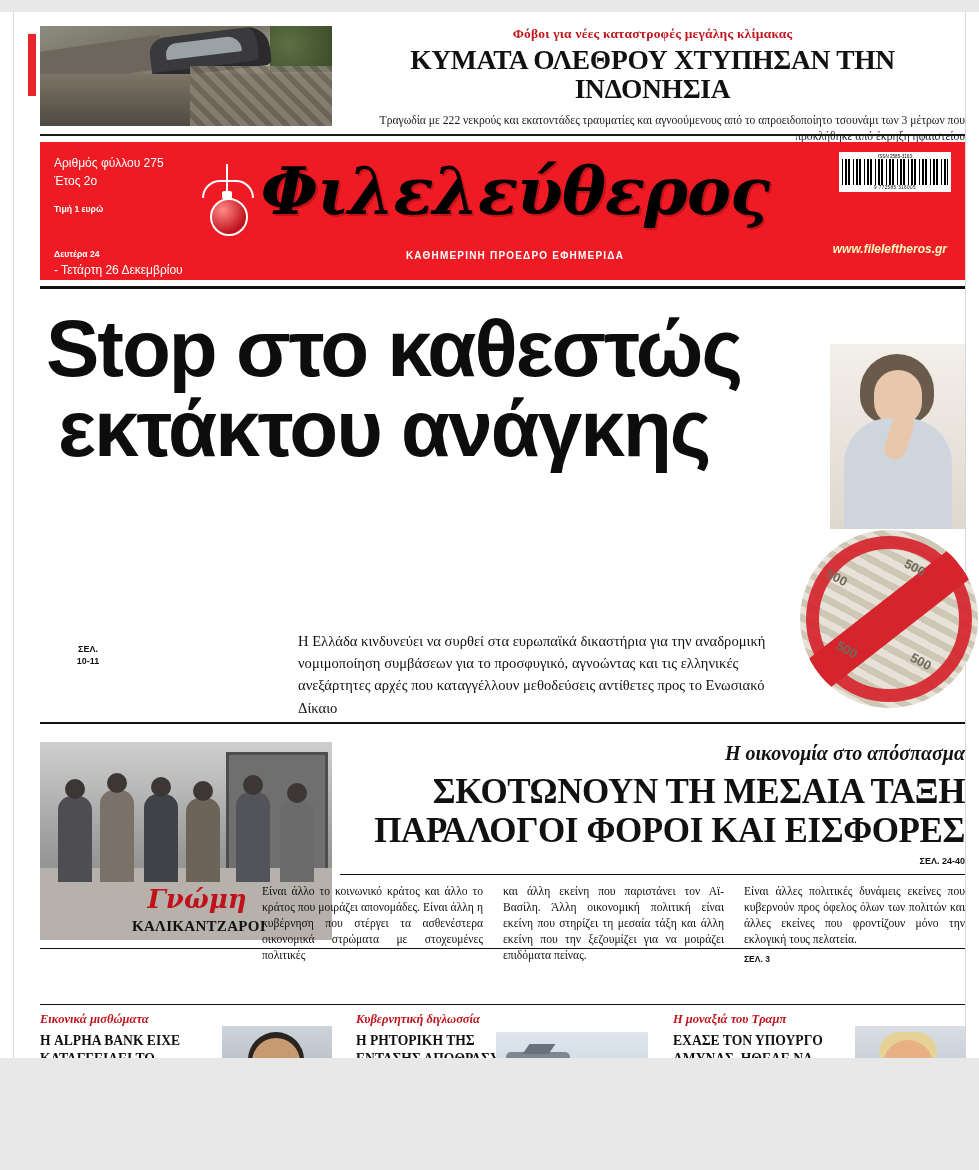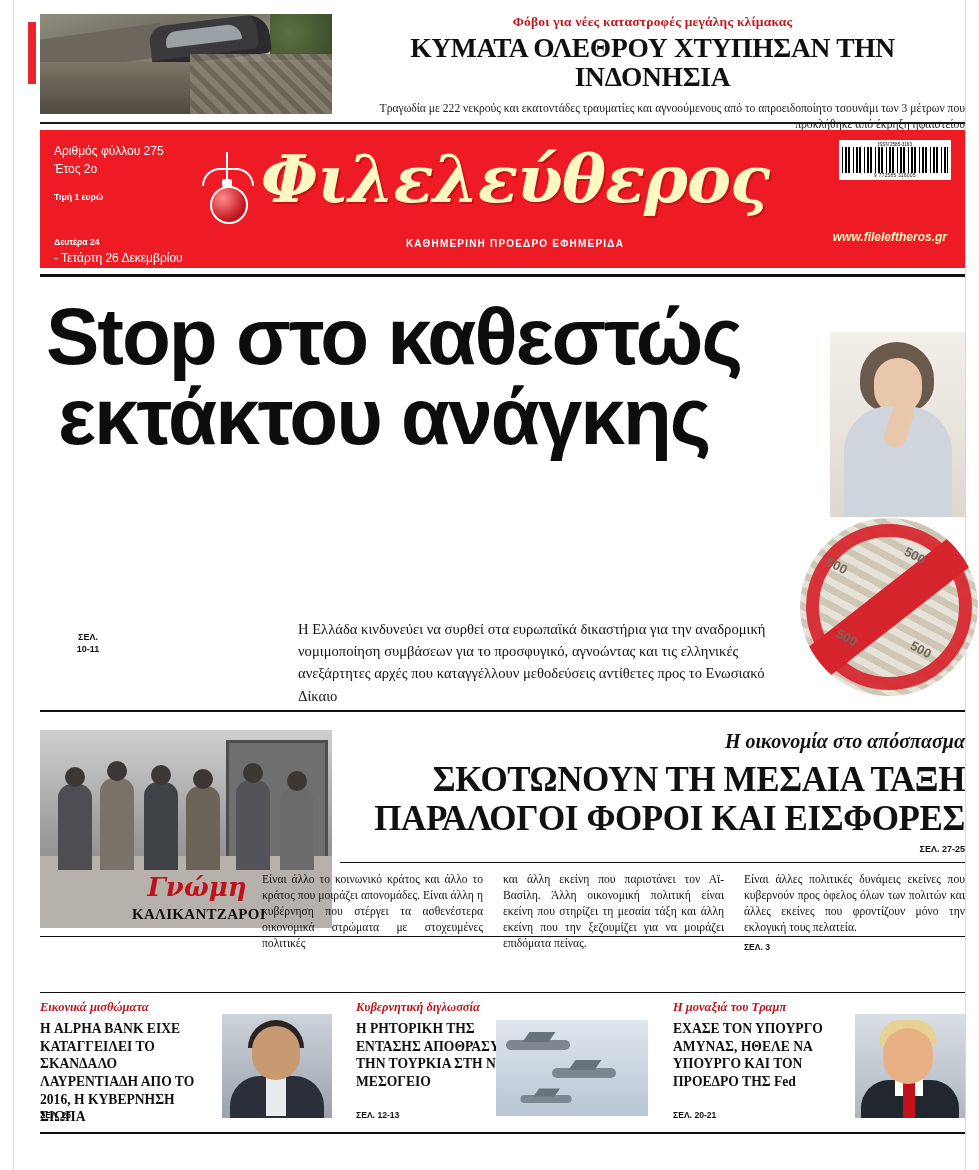--- a/index.html
+++ b/index.html
@@ -1,18 +1,18 @@
 <!DOCTYPE html>
 <html><head>
 <meta charset="utf-8">
 <style>
   html,body{margin:0;padding:0;background:#e8e8e8;}
   body{font-family:"Liberation Serif", serif;}
   .page{
-    width:979px;height:1170px;position:relative;margin:0 auto;
+    width:979px;height:1046px;position:relative;margin:12px auto;
     background:#ffffff;overflow:hidden;
   }
   
   .sheet{
     position:absolute;left:14px;top:0;width:951px;height:1170px;background:#fff;
     box-shadow:0 0 0 1px #d8d8d8;
   }
   .red-bar-left{position:absolute;left:14px;top:22px;width:8px;height:62px;background:#e8262a;}
 
   
@@ -68,21 +68,21 @@
 
   
   .masthead{
     position:absolute;left:26px;top:130px;width:925px;height:138px;background:#ee1b24;
   }
   .mh-left{position:absolute;left:14px;top:12px;color:#fff;font-family:"Liberation Sans",sans-serif;}
   .mh-left .l1{font-size:12px;font-weight:normal;line-height:1.5;}
   .mh-left .price{font-size:8.6px;font-weight:bold;margin-top:14px;}
   .mh-left .dates{font-size:8.6px;font-weight:bold;margin-top:34px;line-height:1.55;}
   .mh-title{
-    position:absolute;left:215px;top:16px;width:520px;text-align:center;color:#fef9c3;
+    position:absolute;left:215px;top:16px;width:520px;text-align:center;color:#000000;
     font-family:"DejaVu Serif", serif;font-weight:bold;font-style:italic;font-size:66px;
     letter-spacing:-1px;line-height:1;
     text-shadow:2px 2px 0 rgba(120,0,0,.35);
   }
   .mh-sub{
     position:absolute;left:215px;top:108px;width:520px;text-align:center;color:#fff;
     font-family:"Liberation Sans",sans-serif;font-weight:bold;font-size:10px;letter-spacing:1.2px;
   }
   .mh-url{
     position:absolute;right:18px;top:100px;color:#fef9c3;font-family:"Liberation Sans",sans-serif;
@@ -359,21 +359,21 @@
         <div class="p sp6">
             <i></i>
           </div>
       </div>
 
       <div class="sec-kicker">Η οικονομία στο απόσπασμα</div>
       <div class="sec-h">
         <div>ΣΚΟΤΩΝΟΥΝ ΤΗ ΜΕΣΑΙΑ ΤΑΞΗ</div>
         <div>ΠΑΡΑΛΟΓΟΙ ΦΟΡΟΙ ΚΑΙ ΕΙΣΦΟΡΕΣ</div>
       </div>
-      <div class="sec-ref">ΣΕΛ. 27-25</div>
+      <div class="sec-ref">ΣΕΛ. 24-40</div>
       <div class="sec-rule"></div>
 
       <div class="opinion">
         <div class="gnomi">Γνώμη</div>
         <div class="name">ΚΑΛΙΚΑΝΤΖΑΡΟΙ</div>
       </div>
 
       <div class="cols">
         <div class="col">Είναι άλλο το κοινωνικό κράτος και άλλο το κράτος που μοιράζει απονομάδες. Είναι άλλη η κυβέρνηση που στέργει τα ασθενέστερα οικονομικά στρώματα με στοχευμένες πολιτικές</div>
         <div class="col">και άλλη εκείνη που παριστάνει τον Αϊ-Βασίλη. Άλλη οικονομική πολιτική είναι εκείνη που στηρίζει τη μεσαία τάξη και άλλη εκείνη που την ξεζουμίζει για να μοιράζει επιδόματα πείνας.</div>

